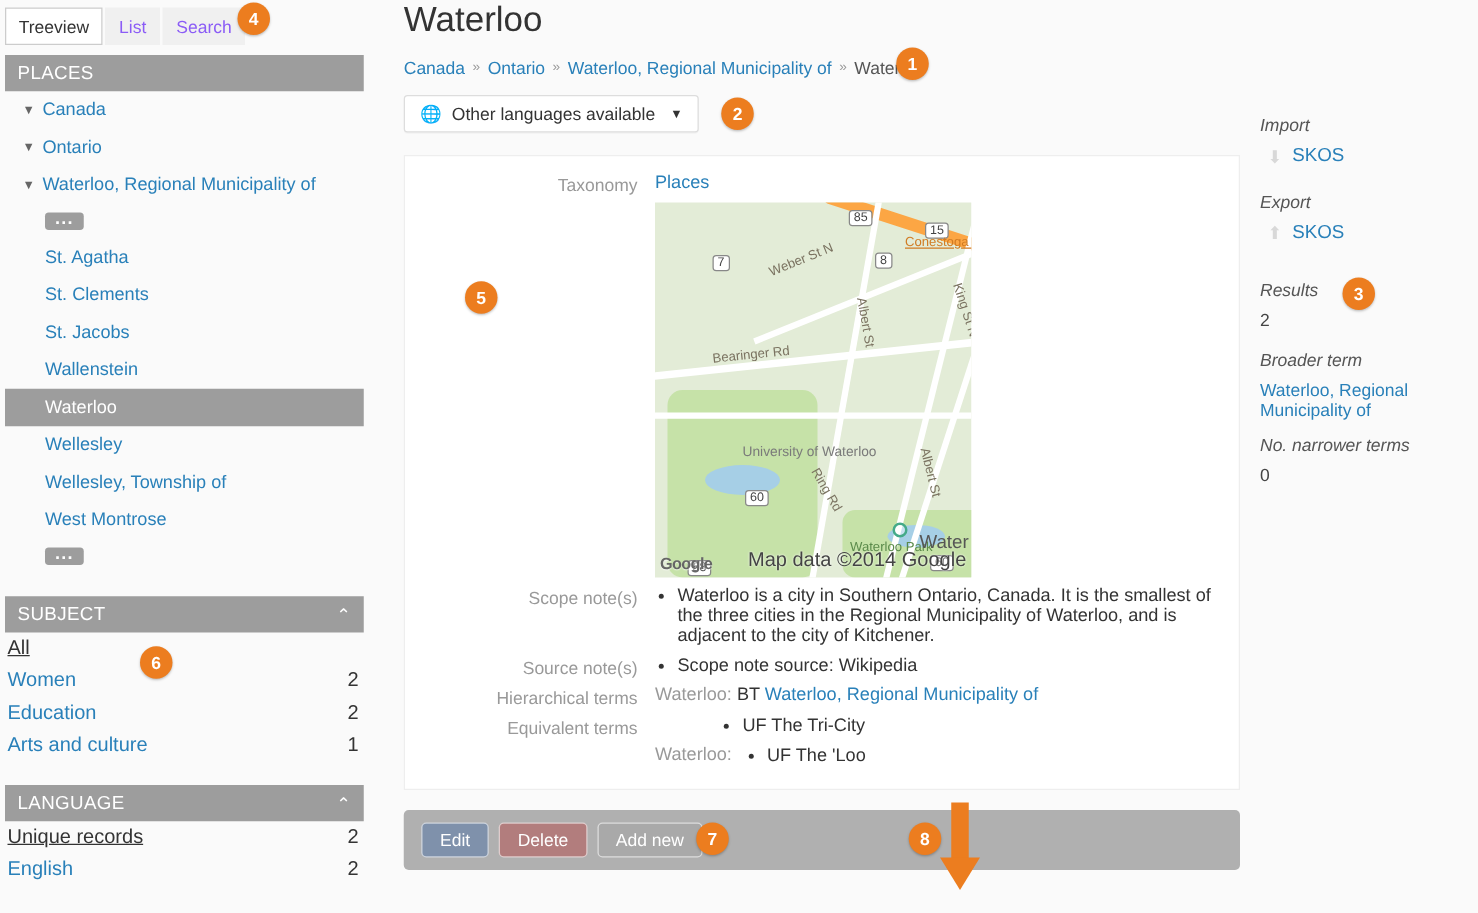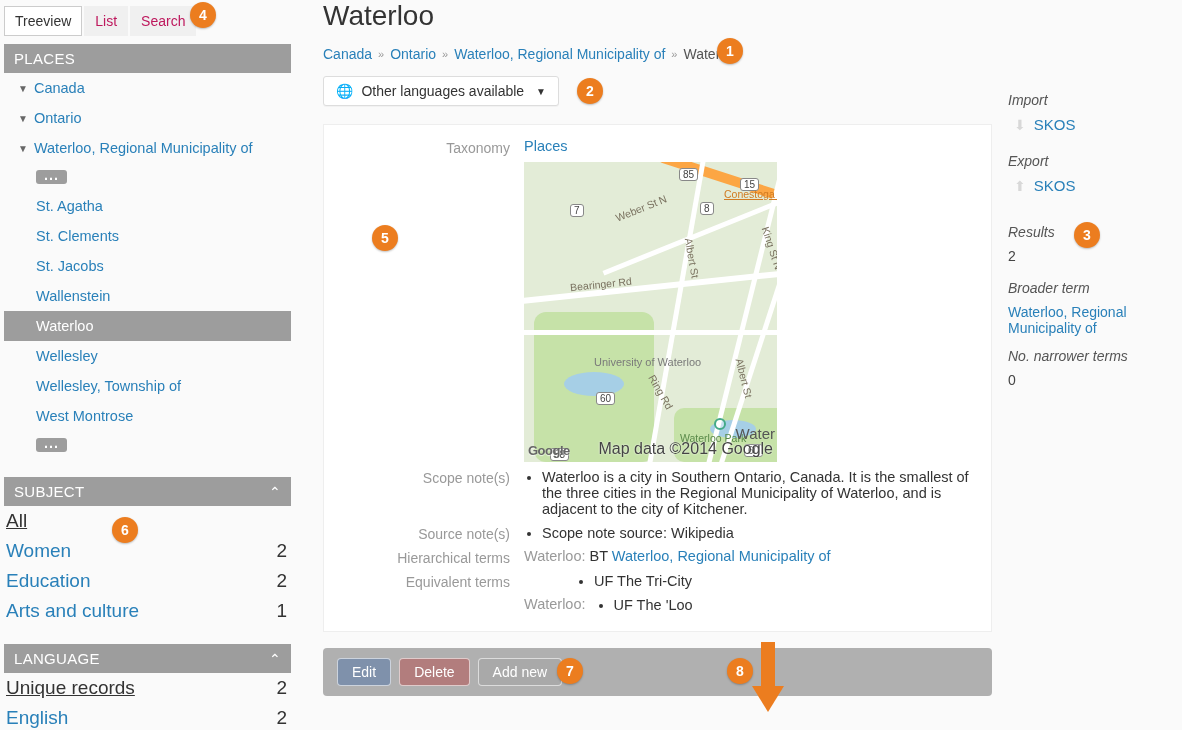--- a/index.html
+++ b/index.html
@@ -3,39 +3,39 @@
 <meta charset="utf-8">
 <style>
   * { box-sizing: border-box; margin: 0; padding: 0; }
   body { font-family: Arial, Helvetica, sans-serif; font-size: 14px; color: #333; background: #fafafa; }
   a, .link { color: #2980b9; cursor: pointer; }
   .container { display: flex; padding: 0 4px 20px 4px; width: 1182px; }
 
   
   .left-col { width: 287px; }
   .tabs { display: flex; align-items: center; gap: 2px; padding: 6px 0 8px 0; }
-  .tab { padding: 6px 10px; background: #f0f0f0; color: #be185d; border: 1px solid transparent; cursor: pointer;}
+  .tab { padding: 6px 10px; background: #f0f0f0; color: #8b5cf6; border: 1px solid transparent; cursor: pointer;}
   .tab.active { background: #fff; color: #333; border: 1px solid #ccc; }
   .panel-header { background: #9d9d9d; color: #fff; padding: 6px 10px; font-weight: normal; letter-spacing: 0.3px; font-size: 15px; display:flex; justify-content: space-between; align-items:center;}
   .tree { border: 0; }
   .tree-item { padding: 7px 10px 7px 16px; cursor: pointer; display: flex; align-items: center; gap:6px; font-size: 14.5px; }
   .tree-item.depth0 { padding-left: 14px; }
   .tree-item.depth1 { padding-left: 14px; }
   .tree-item.depth2 { padding-left: 14px; }
   .tree-item.depth3 { padding-left: 32px; }
   .tree-item .caret { color:#666; font-size:10px; }
   .tree-item .lbl { color:#2980b9; }
   .tree-item.active { background: #9d9d9d; }
   .tree-item.active .lbl { color:#fff; }
   .tree-item.ellipsis { }
   .ell-box { background:#9d9d9d; color:#fff; border-radius:3px; padding: 0 8px 4px 8px; font-weight:bold; letter-spacing:1px; line-height:10px;}
 
   .facet { margin-top: 18px; }
   .facet .panel-header { cursor:pointer; }
-  .facet-row { display:flex; justify-content:space-between; padding: 4px 4px 4px 2px; font-size:19px; }
+  .facet-row { display:flex; justify-content:space-between; padding: 4px 4px 4px 2px; font-size:16px; }
   .facet-row .flabel { color:#2980b9; cursor:pointer; }
   .facet-row.underline .flabel { color:#333; text-decoration: underline; }
   .chev-up { font-size: 14px; color:#fff; }
 
   
   .main-col { flex:1; padding: 0 16px 0 32px; min-width:0; }
   h1 { font-size: 28px; font-weight: 400; color:#333; margin-bottom: 14px; }
   .crumbs { margin-bottom: 14px; font-size:14px; display:flex; flex-wrap: wrap; gap:6px; align-items:center;}
   .crumb-sep { color:#999; font-size:11px; }
   .crumb-current { color:#555; }

